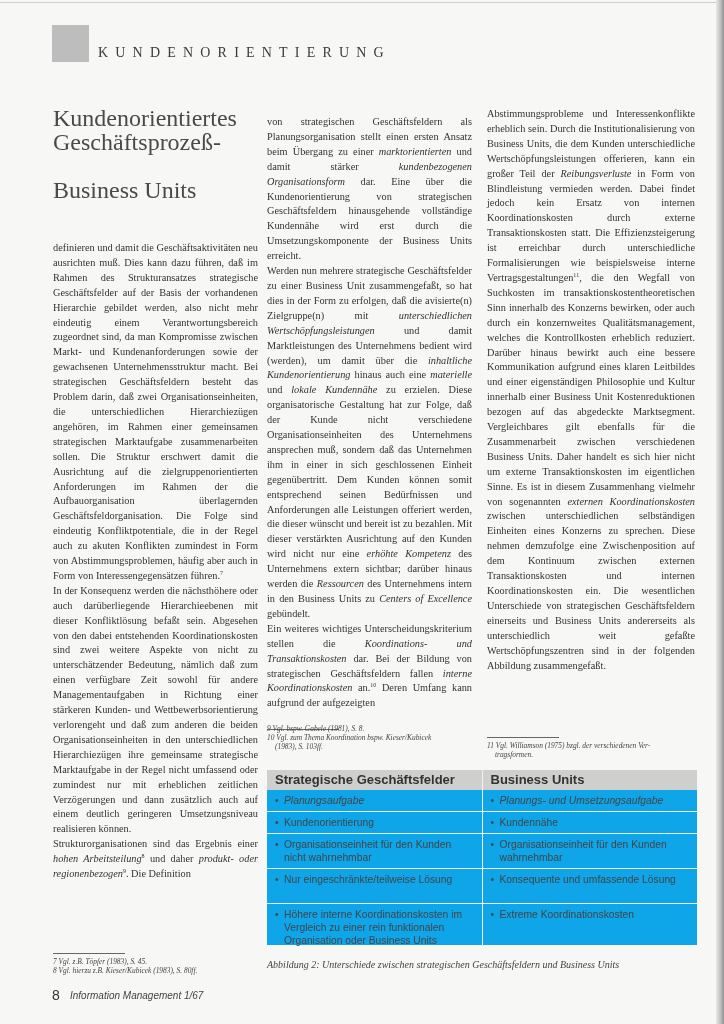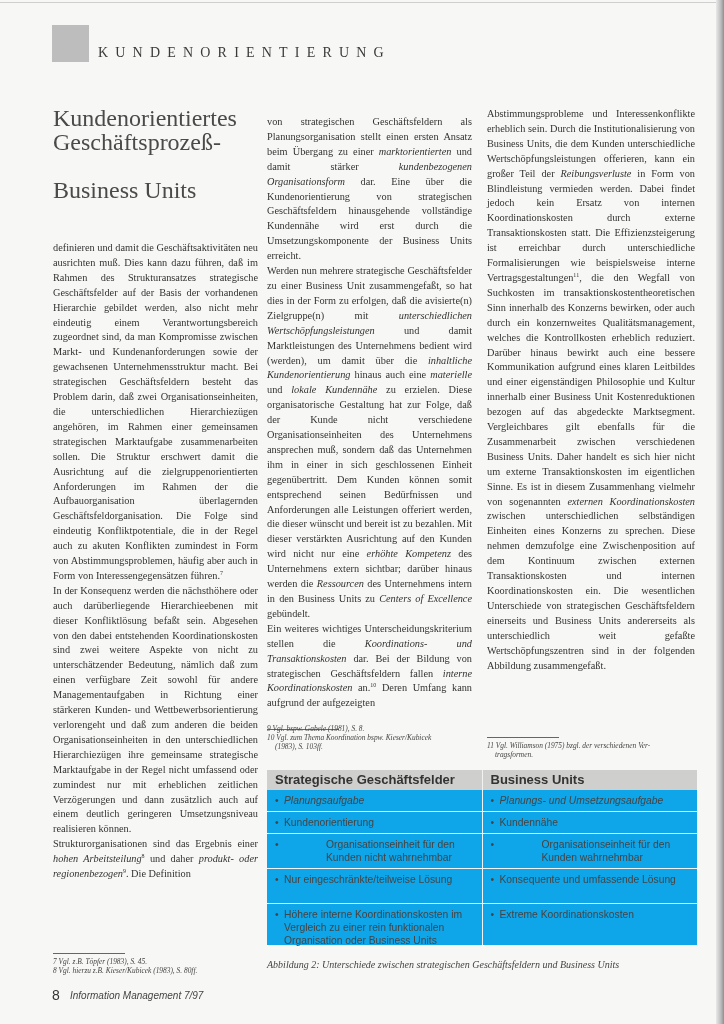--- a/index.html
+++ b/index.html
@@ -49,21 +49,21 @@
   }
   .fig-row {
     font-size: 10.3px; line-height: 13px; color: #444;
     padding: 4px 6px 4px 8px; border-bottom: 1px solid #f2f2f2;
     display: flex;
   }
   .fig-row:last-child { border-bottom: none; }
   .bullet { width: 9px; flex: none; }
   .r1 { height: 13px; font-style: italic; }
   .r2 { height: 13px; }
-  .r3 { height: 26px; margin-left: 42px; }
+  .r3 { height: 26px; }
   .r4 { height: 26px; }
   .r5 { height: 39px; }
   .caption {
     position: absolute; left: 267px; top: 959px; font-size: 10px; font-style: italic; color: #444;
   }
   .page-num {
     position: absolute; left: 52px; top: 987px; font-family: "Liberation Sans", "DejaVu Sans", sans-serif;
     font-size: 14px; color: #333;
   }
   .journal {
@@ -163,13 +163,13 @@
       </div>
     <div class="fig-row">
         <span class="bullet">•</span>
         <span class="r5">Extreme Koordinationskosten</span>
       </div>
   </div>
 </div>
 <div class="caption">Abbildung 2: Unterschiede zwischen strategischen Geschäftsfeldern und Business Units</div>
 
 <div class="page-num">8</div>
-<div class="journal">Information Management 7/97</div>
+<div class="journal">Information Management 1/67</div>
 
 </body></html>

